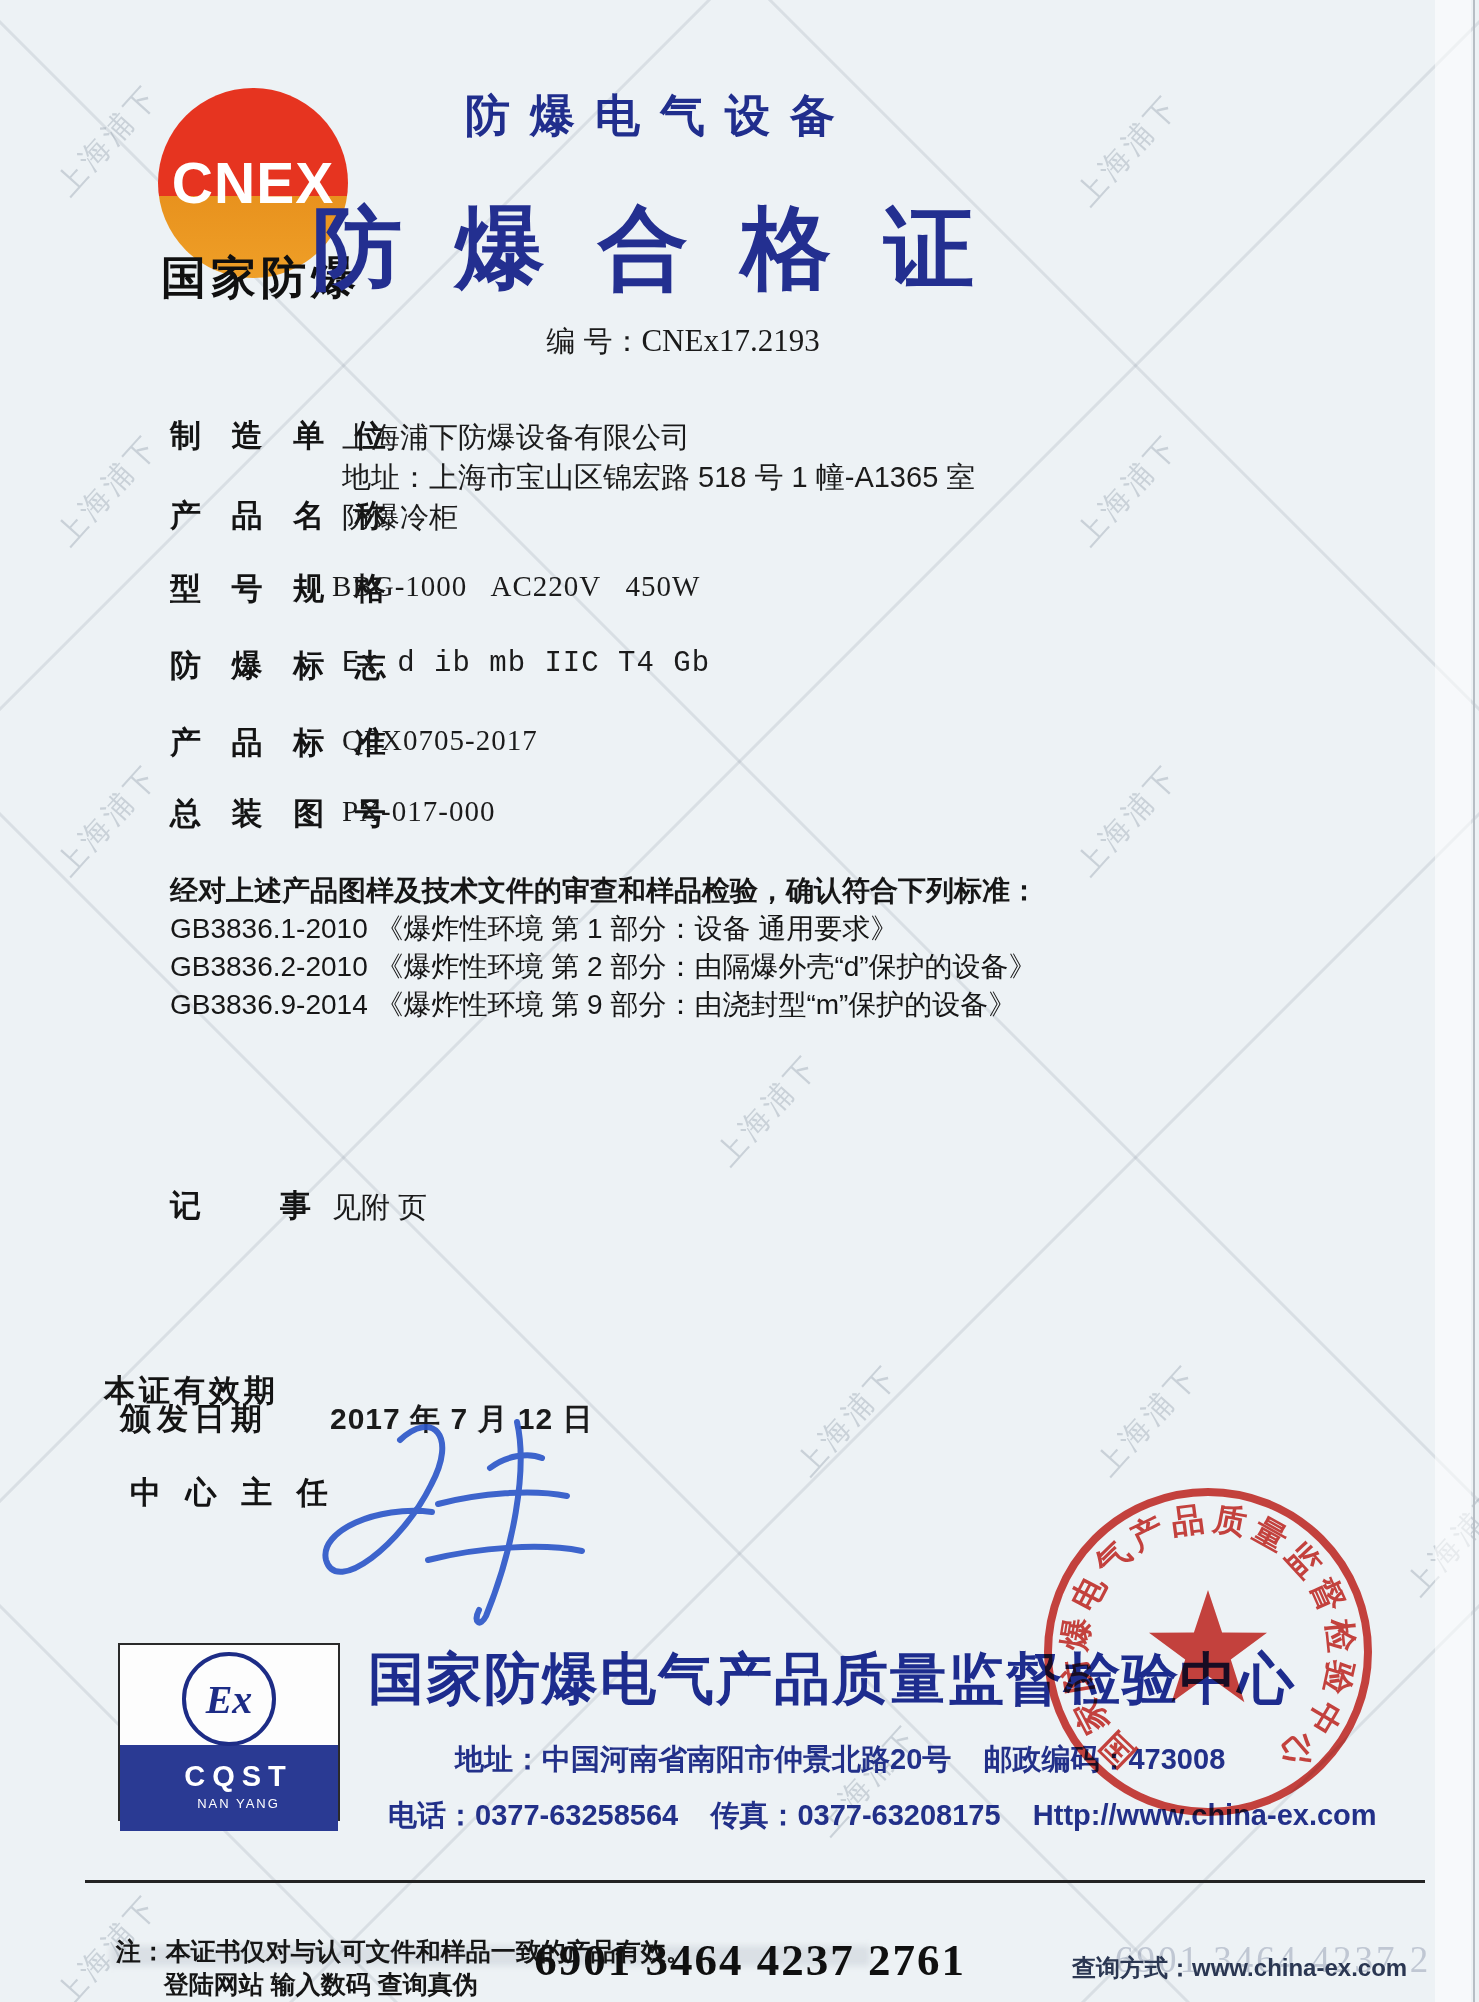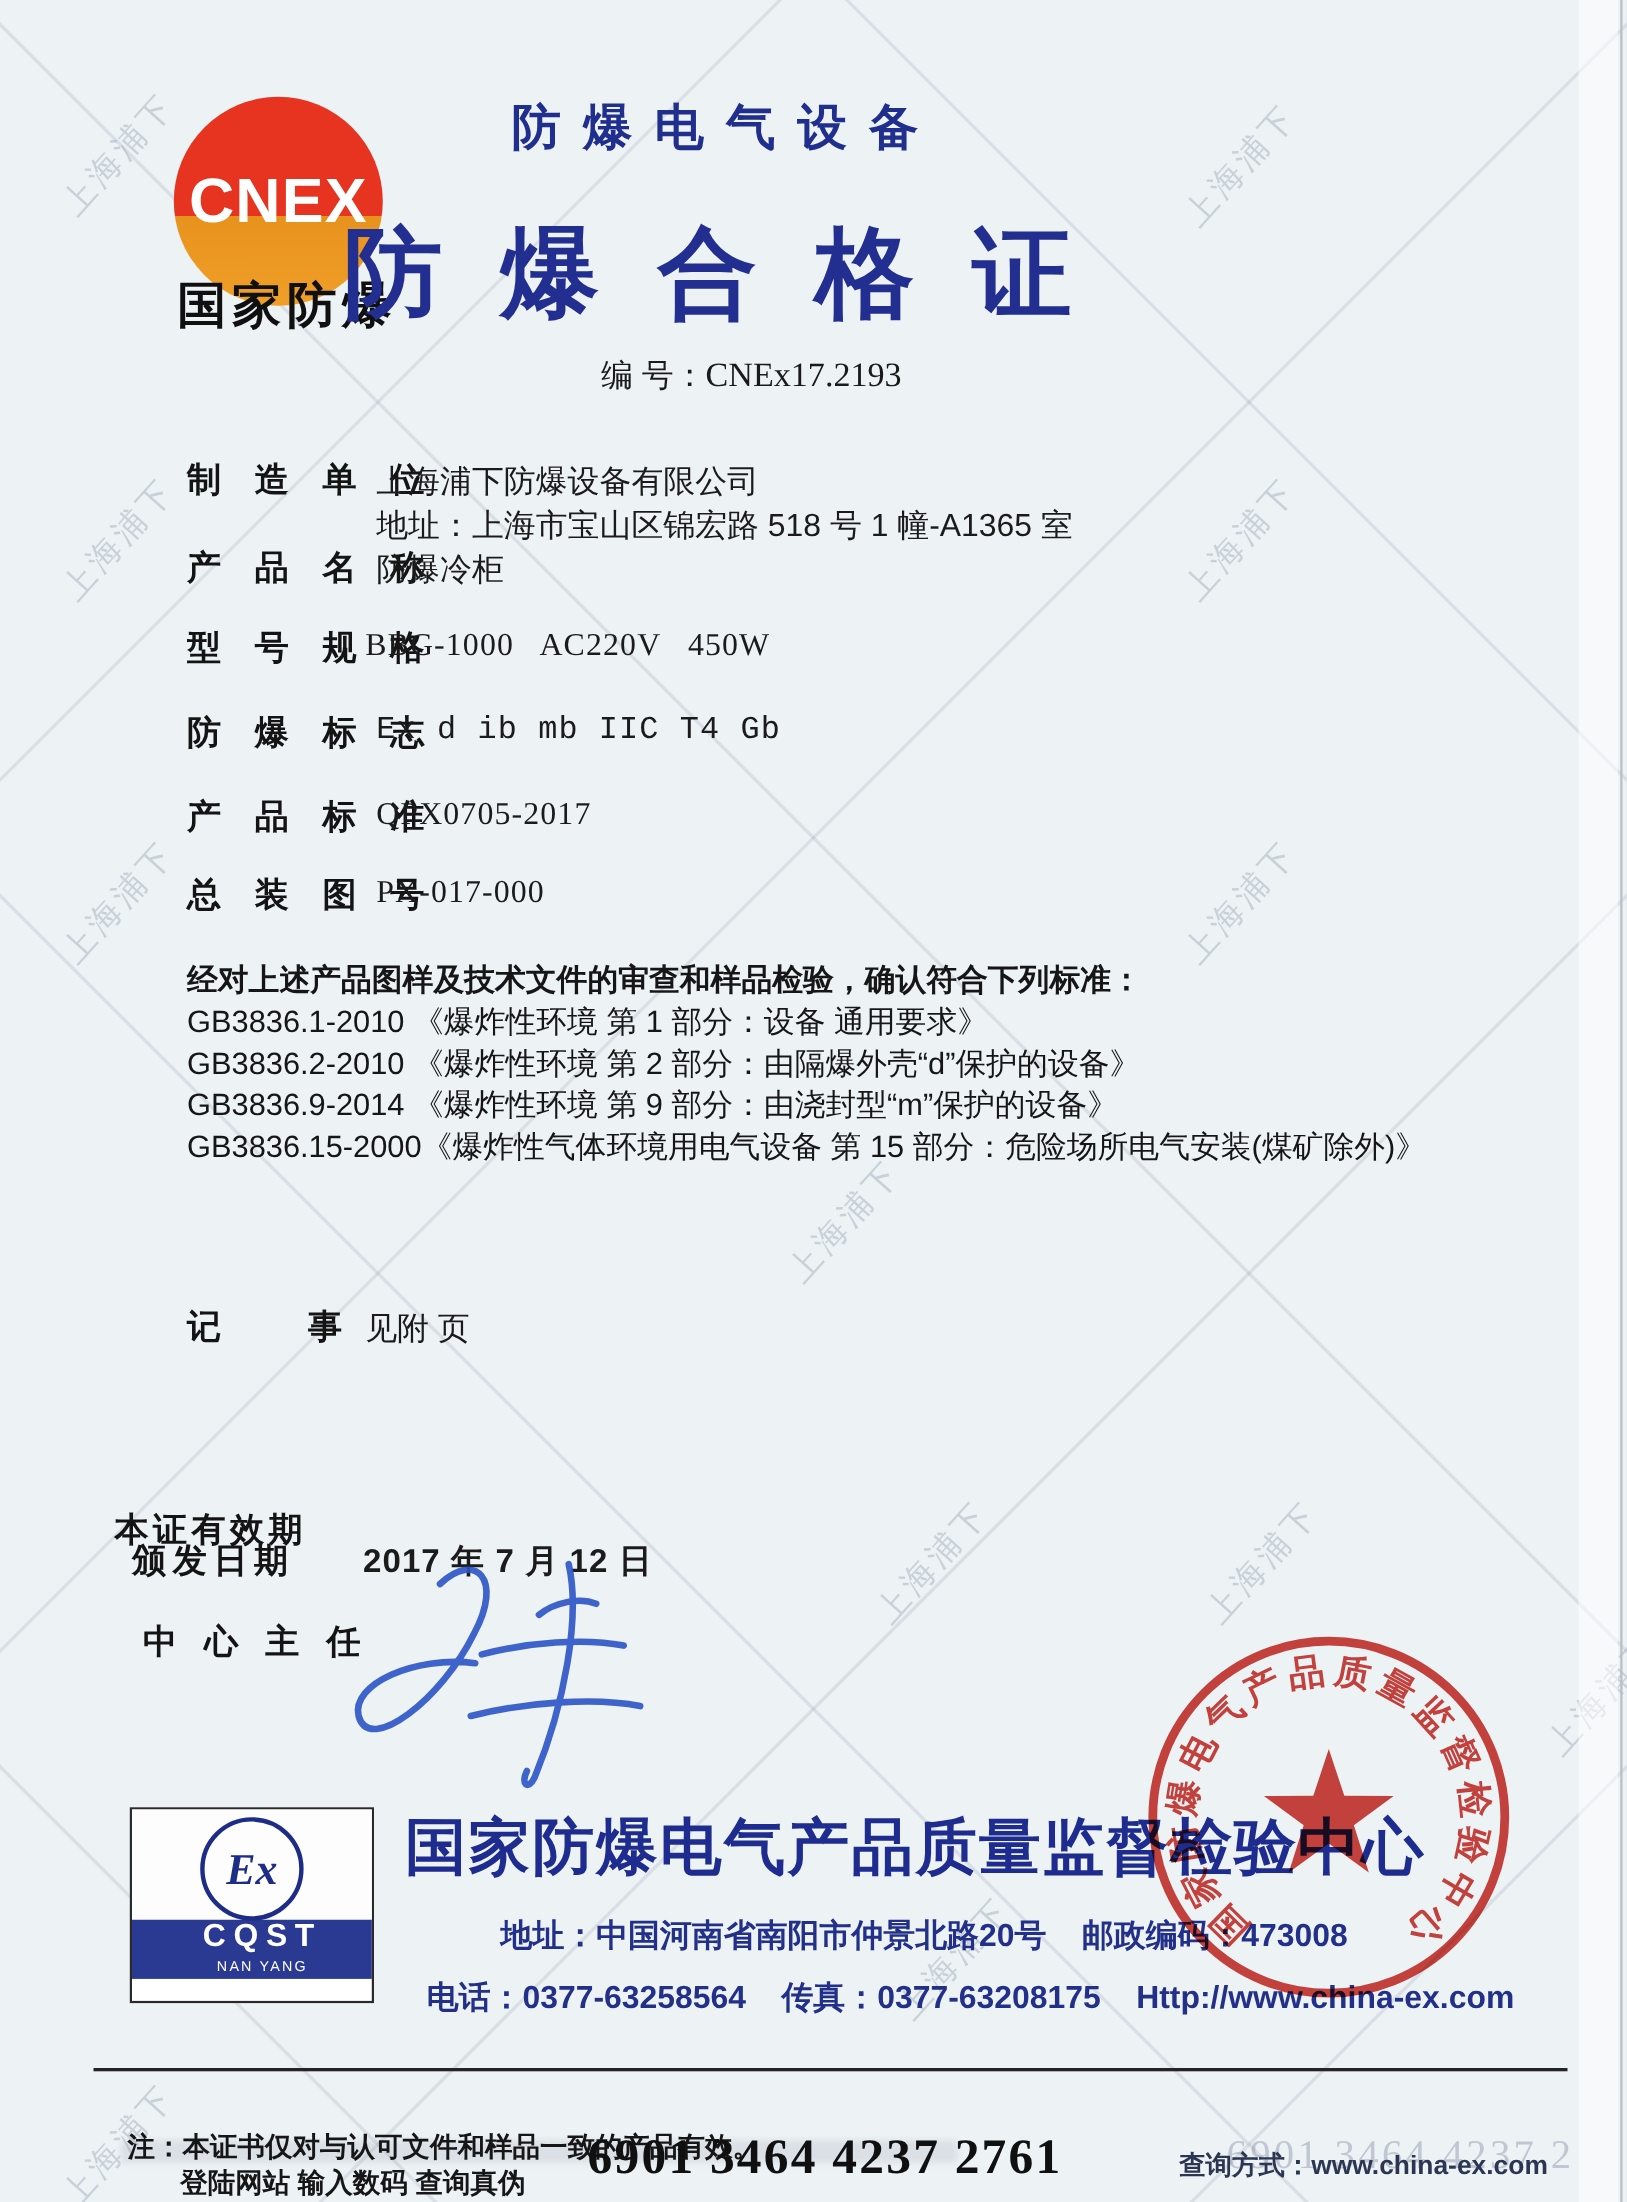--- a/index.html
+++ b/index.html
@@ -37,21 +37,21 @@
   .standards .item{white-space:pre-wrap;}
 
   .date-val{font-size:30px;font-weight:600;letter-spacing:1px;}
 
   .sig{left:280px;top:1408px;width:330px;height:230px;}
 
   .ex-box{left:118px;top:1643px;width:218px;height:174px;border:2px solid #2a2a2a;background:#fff;}
   .ex-top{position:relative;height:100px;background:#fdfdfd;display:flex;align-items:center;justify-content:center;}
   .ex-circle{width:86px;height:86px;border:4px solid #1d2c86;border-radius:50%;display:flex;align-items:center;justify-content:center;margin-top:8px;}
   .ex-text{color:#1d2c86;font-size:40px;font-weight:bold;font-family:"Liberation Serif","DejaVu Serif",serif;font-style:italic;}
-  .ex-bottom{height:54px;background:#2a3a93;color:#fff;display:flex;flex-direction:column;align-items:center;justify-content:center;padding-left:19px;}
+  .ex-bottom{height:86px;background:#2a3a93;color:#fff;display:flex;flex-direction:column;align-items:center;justify-content:center;padding-left:19px;}
   .ex-cqst{font-size:29px;letter-spacing:7px;font-weight:600;line-height:32px;}
   .ex-ny{font-size:13px;letter-spacing:2px;line-height:24px;}
 
   .org-name{left:368px;top:1642px;width:1000px;font-size:56px;font-weight:bold;color:#1d2c8e;
     letter-spacing:2px;font-family:"Liberation Serif","DejaVu Serif",serif;white-space:nowrap;}
   .org-line{color:#223089;font-weight:bold;font-size:29px;white-space:pre-wrap;}
 
   .stamp{left:1038px;top:1482px;width:340px;height:340px;opacity:.88;mix-blend-mode:multiply;pointer-events:none;}
 
   .foot-rule{left:85px;top:1880px;width:1340px;height:3px;background:#242424;}
@@ -111,21 +111,20 @@
   <div class="abs val val-lat" style="left:342px;top:724px;">QPX0705-2017</div>
 
   <div class="abs lbl" style="left:170px;top:793px;">总 装 图 号</div>
   <div class="abs val val-lat" style="left:342px;top:795px;">PX-017-000</div>
 
   <div class="abs standards">
     <div class="intro">经对上述产品图样及技术文件的审查和样品检验，确认符合下列标准：</div>
     <div class="item">GB3836.1-2010 《爆炸性环境 第 1 部分：设备 通用要求》</div>
     <div class="item">GB3836.2-2010 《爆炸性环境 第 2 部分：由隔爆外壳“d”保护的设备》</div>
     <div class="item">GB3836.9-2014 《爆炸性环境 第 9 部分：由浇封型“m”保护的设备》</div>
-    <div class="item">GB3836.15-2000《爆炸性气体环境用电气设备 第 15 部分：危险场所电气安装(煤矿除外)》</div>
   </div>
 
   <div class="abs lbl" style="left:170px;top:1185px;letter-spacing:24px;">记　事</div>
   <div class="abs val" style="left:332px;top:1188px;">见附 页</div>
 
   <div class="abs lbl" style="left:104px;top:1322px;letter-spacing:4px;margin-top:48px;">本证有效期</div>
 
   <div class="abs lbl" style="left:120px;top:1398px;letter-spacing:6px;">颁发日期</div>
   <div class="abs val date-val" style="left:330px;top:1399px;">2017 年 7 月 12 日</div>
 

